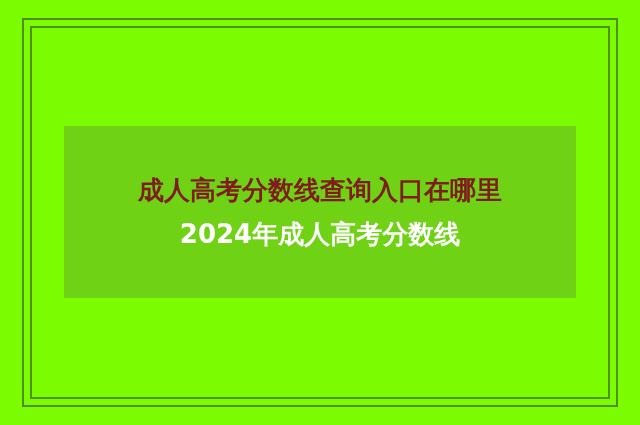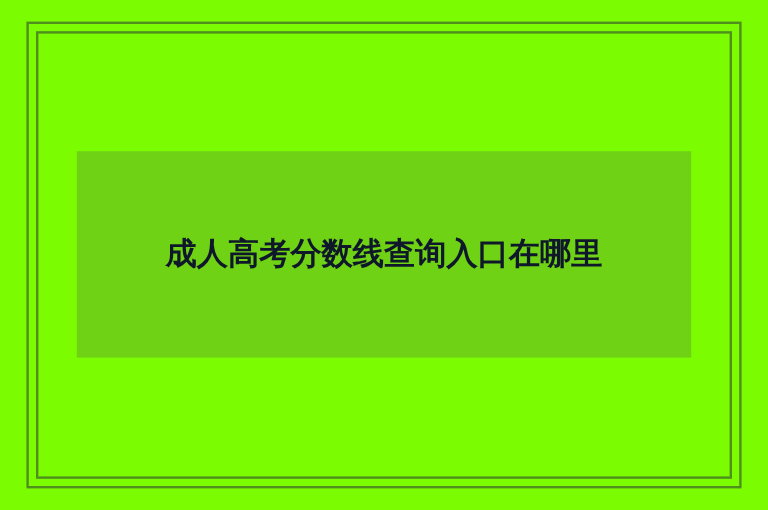--- a/index.html
+++ b/index.html
@@ -58,21 +58,21 @@
     display: flex;
     flex-direction: column;
     align-items: center;
     justify-content: center;
   }
 
   .headline {
     margin: 0;
     padding: 0;
     text-align: center;
-    color: #0f172a;
+    color: #7f1d1d;
     font-weight: bold;
     font-size: 26px;
     line-height: 44px;
     letter-spacing: 0px;
     white-space: nowrap;
     font-family: "DejaVu Sans", "Liberation Sans", sans-serif;
   }
   .headline-line-2 {
     margin: 0;
     padding: 0;
@@ -91,16 +91,17 @@
 <div class="canvas">
 
   <div class="frame-outer"></div>
 
   <div class="frame-inner"></div>
 
   <div class="content-panel">
 
     <div class="headline">成人高考分数线查询入口在哪里</div>
 
+    <div class="headline-line-2">2024年成人高考分数线</div>
 
   </div>
 
 </div>
 
 </body></html>

